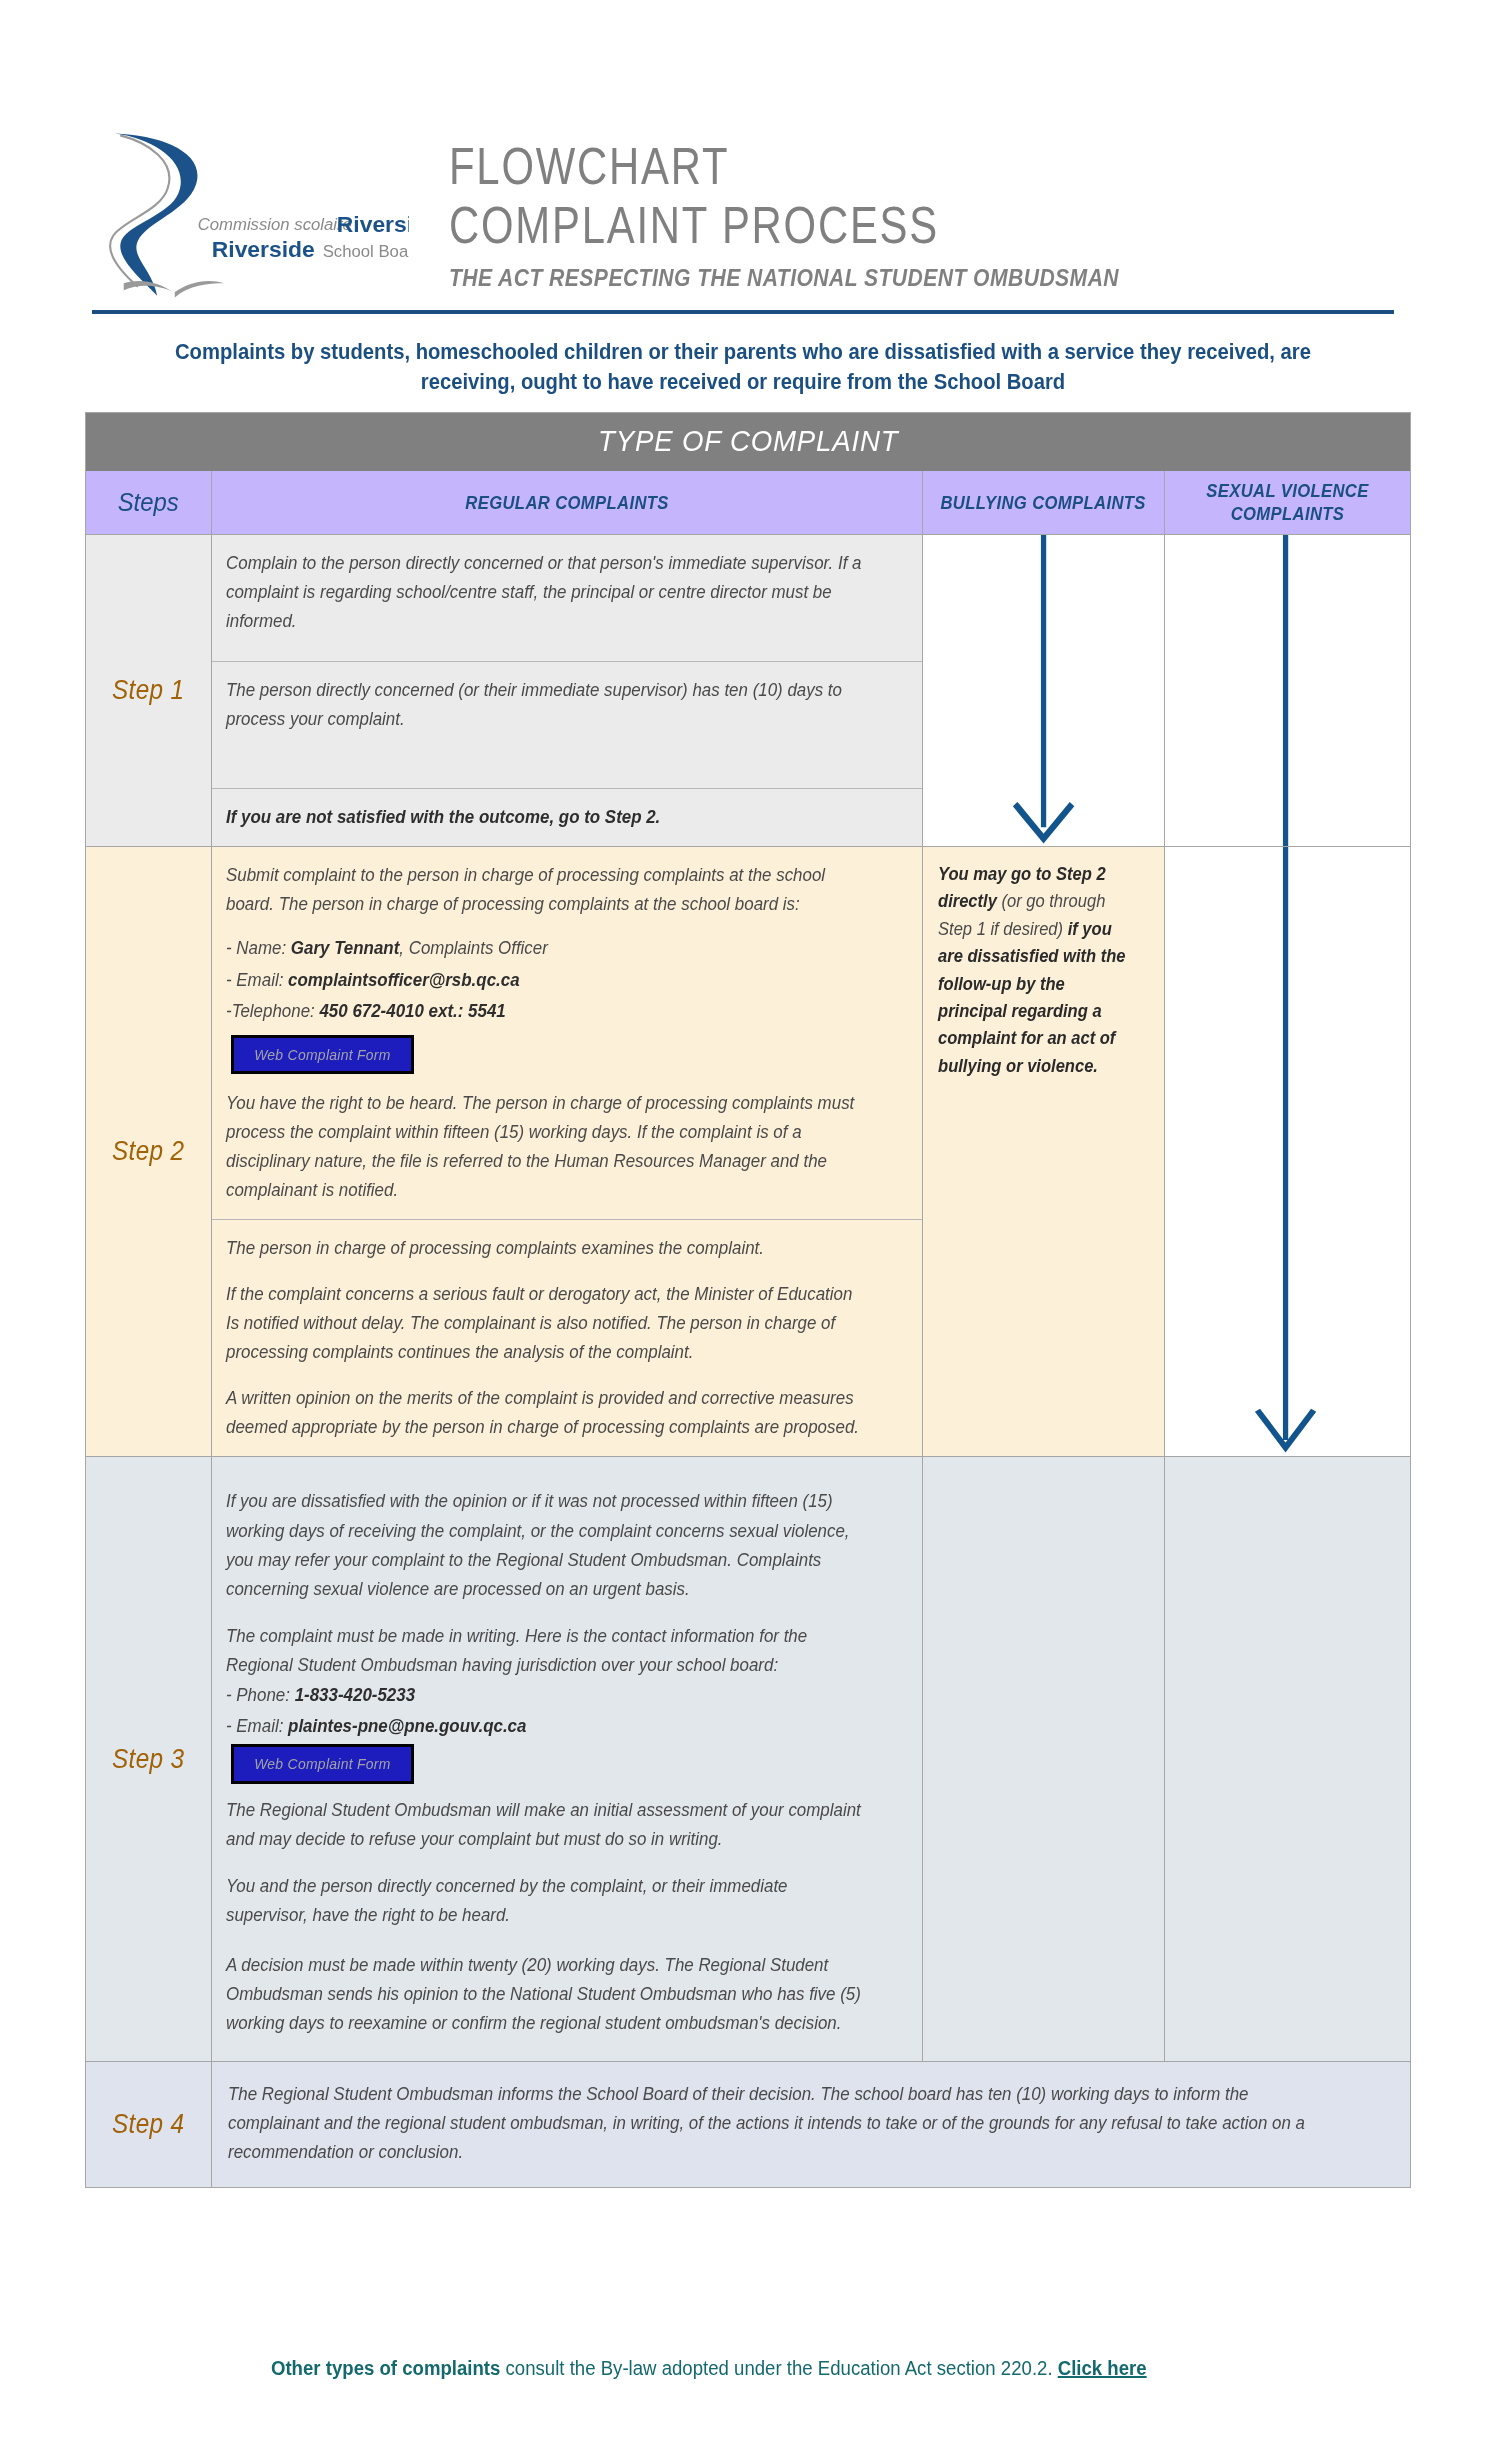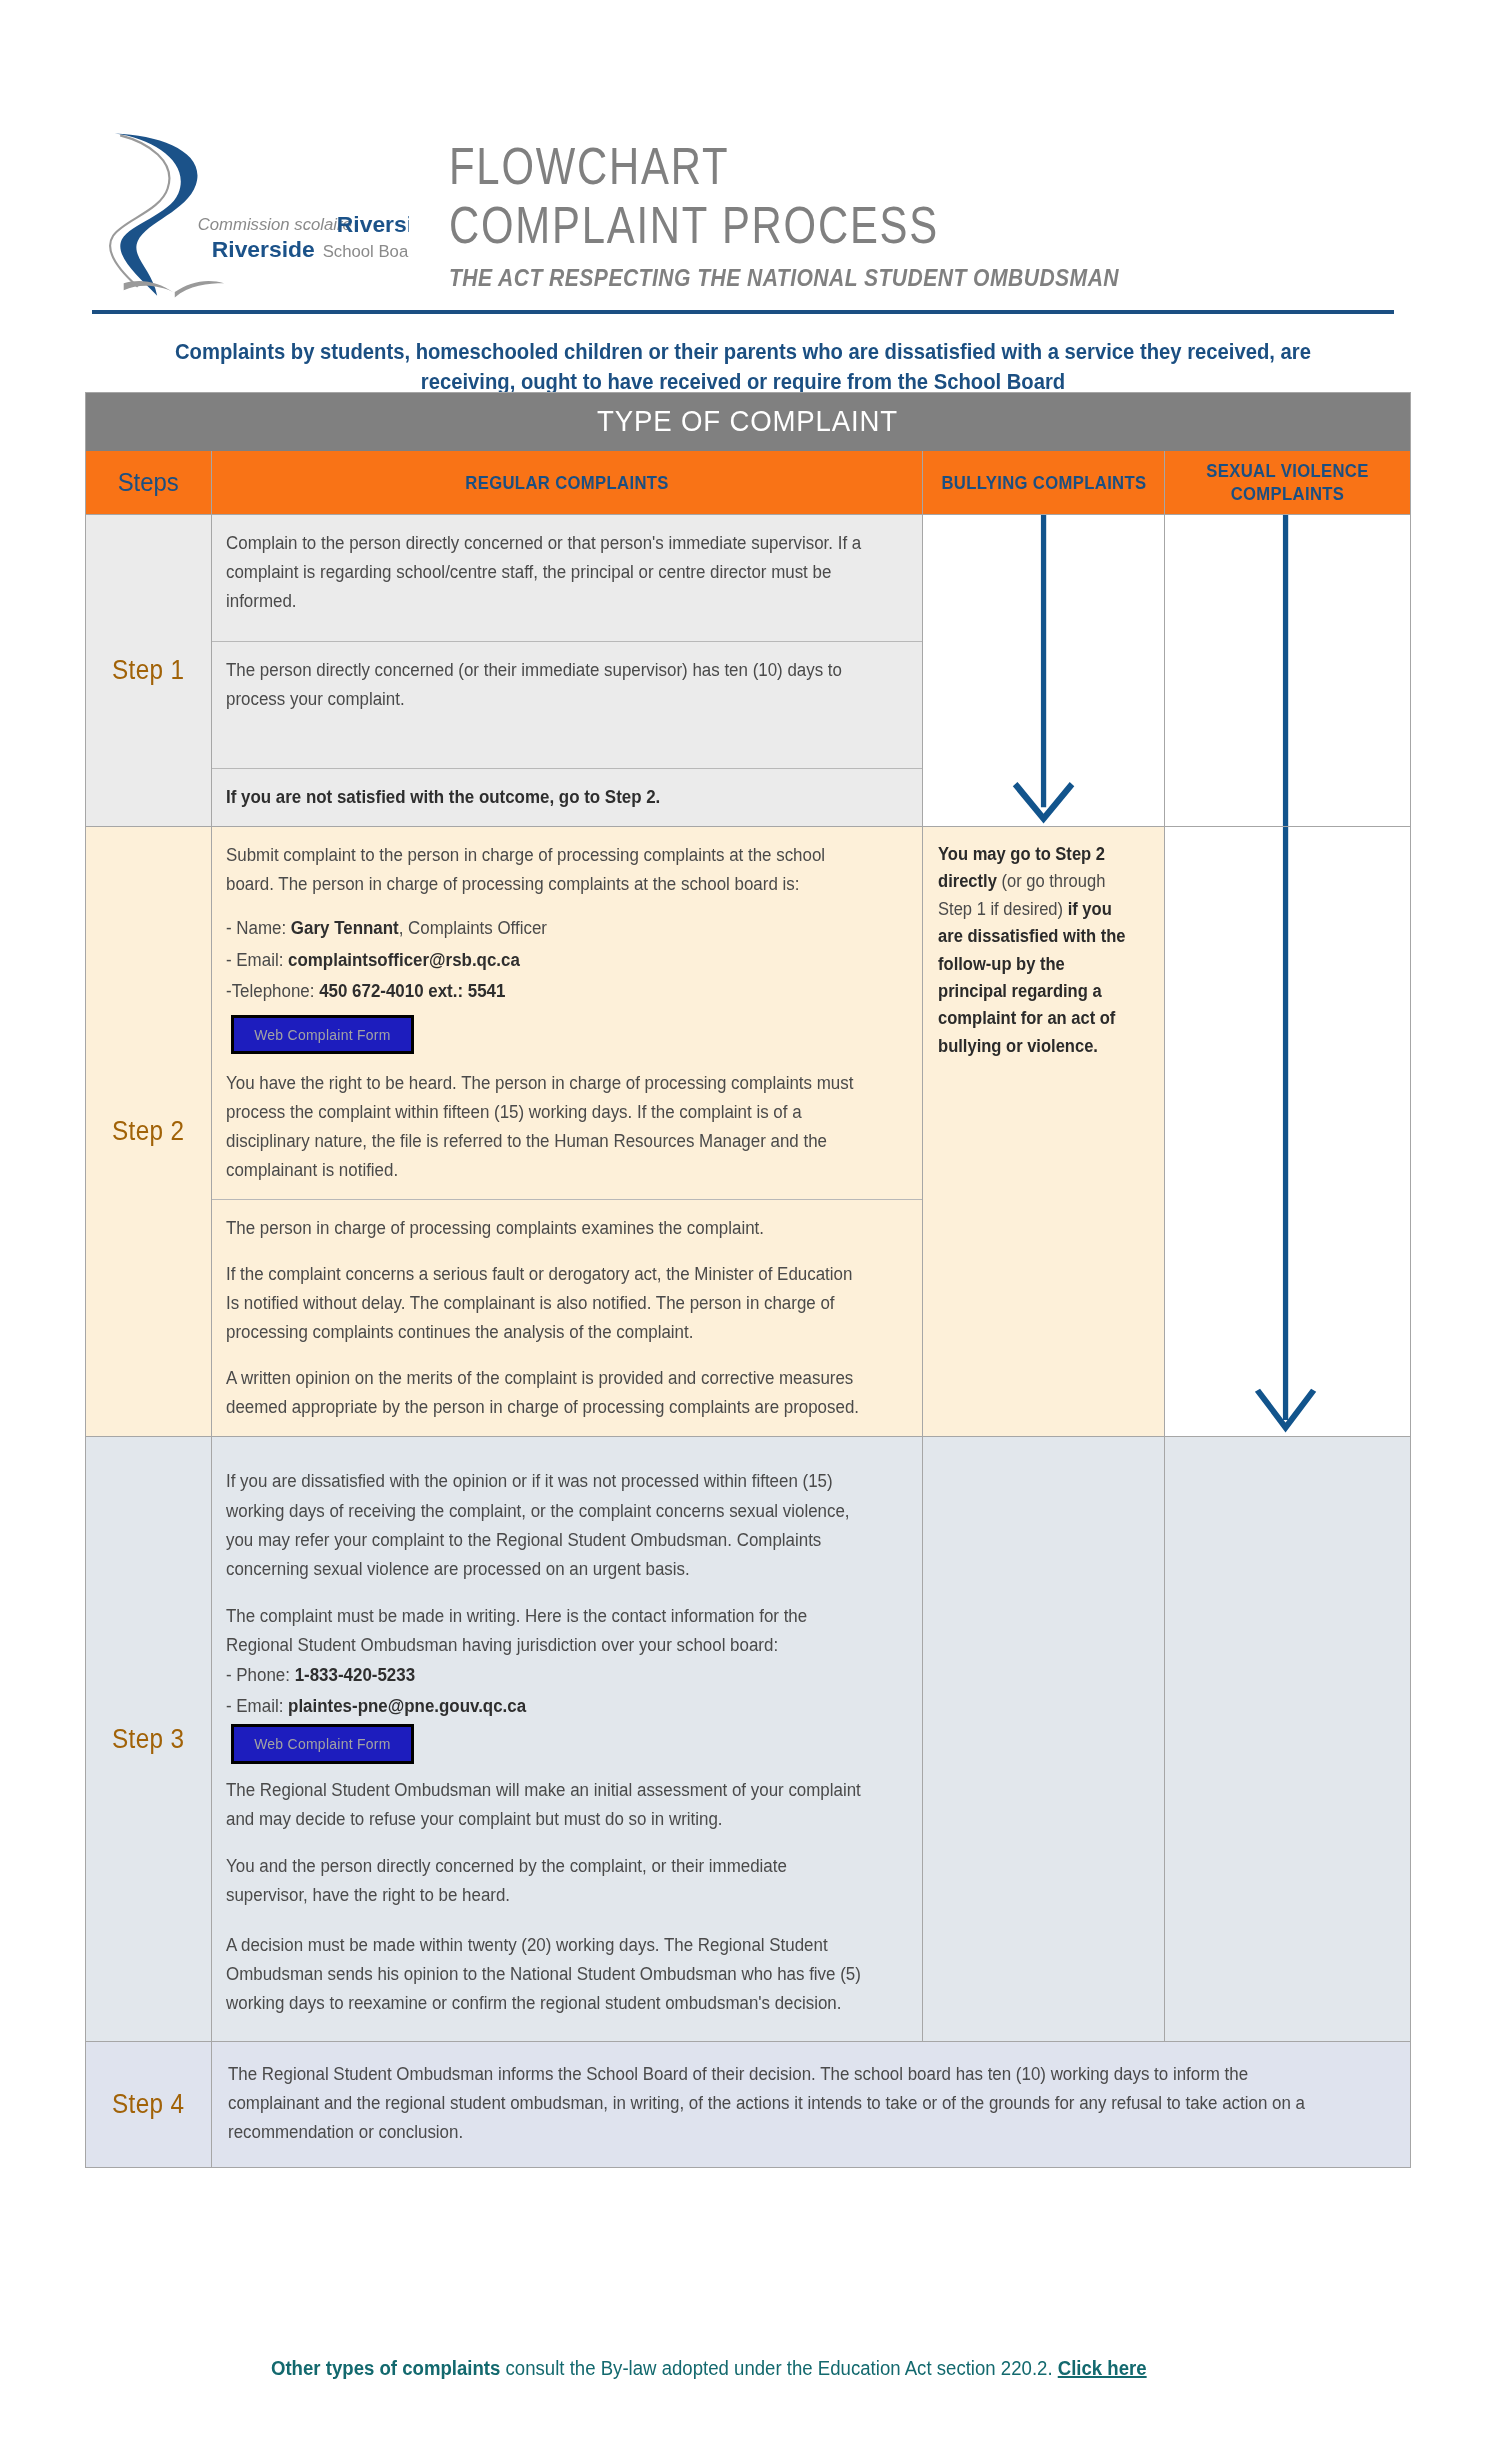--- a/index.html
+++ b/index.html
@@ -73,43 +73,44 @@
     font-size: 22px;
     line-height: 1.38;
     transform: scaleX(0.92);
     transform-origin: center top;
   }
 
   
   .table {
     position: absolute;
     left: 85px;
-    top: 392px;
+    top: 412px;
     width: 1326px;
     border: 0.9px solid #a6a6a6;
+    font-style: italic;
   }
   .banner {
     background: #808080;
     color: #ffffff;
     text-align: center;
     font-size: 30px;
     letter-spacing: 0.9px;
     padding: 11.4px 0 12.3px 0;
     transform-origin: center;
   }
   .banner span { display:inline-block; transform: scaleX(0.92); }
 
   .row { display: flex; width: 100%; }
   .col-steps   { flex: 0 0 126px; border-right: 0.9px solid #a6a6a6; }
   .col-regular { flex: 0 0 711px; border-right: 0.9px solid #a6a6a6; }
   .col-bully   { flex: 0 0 242px; border-right: 0.9px solid #a6a6a6; }
   .col-sexual  { flex: 1 1 auto; }
 
   
-  .hdr-row { border-bottom: 0.9px solid #a6a6a6; background: #f97316; }
+  .hdr-row { border-bottom: 0.9px solid #a6a6a6; background: #c4b5fd; }
   .hdr-row > div { display: flex; align-items: center; justify-content: center; min-height: 63px; }
   .hdr-steps-label {
     color: #1b4f82;
     font-size: 26px;
     transform: scaleX(0.92);
   }
   .hdr-label {
     color: #1b4f82;
     font-size: 18.5px;
     font-weight: bold;

